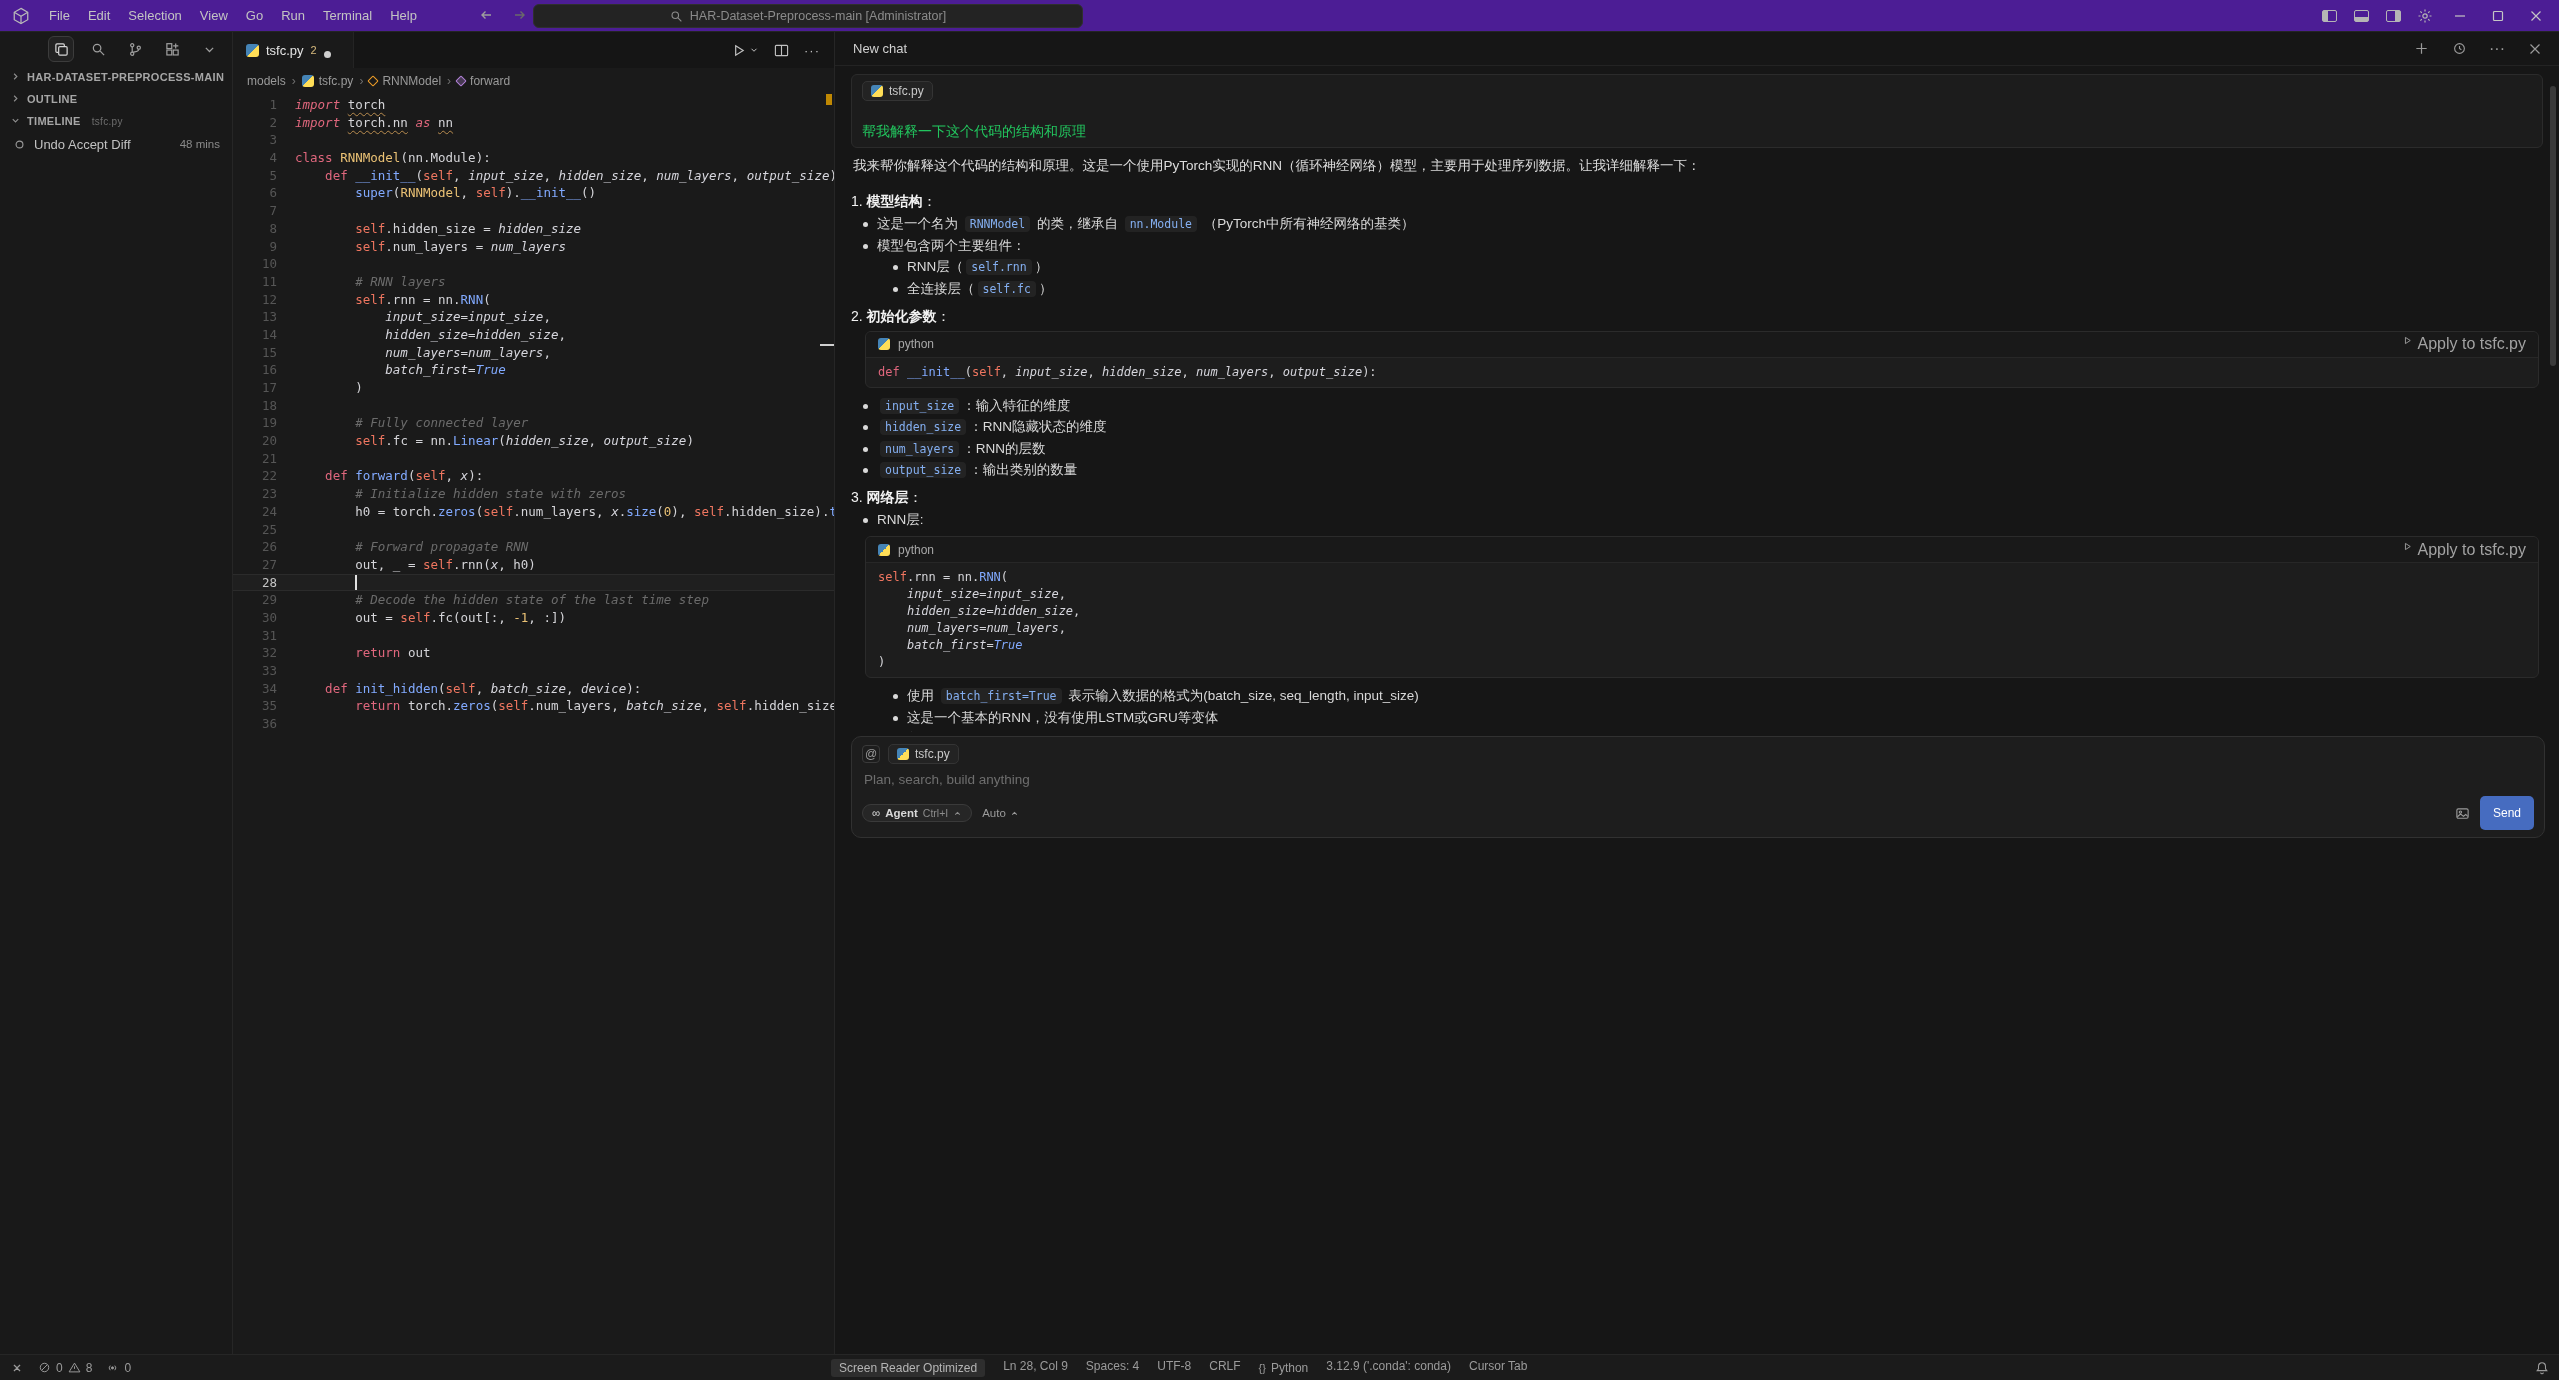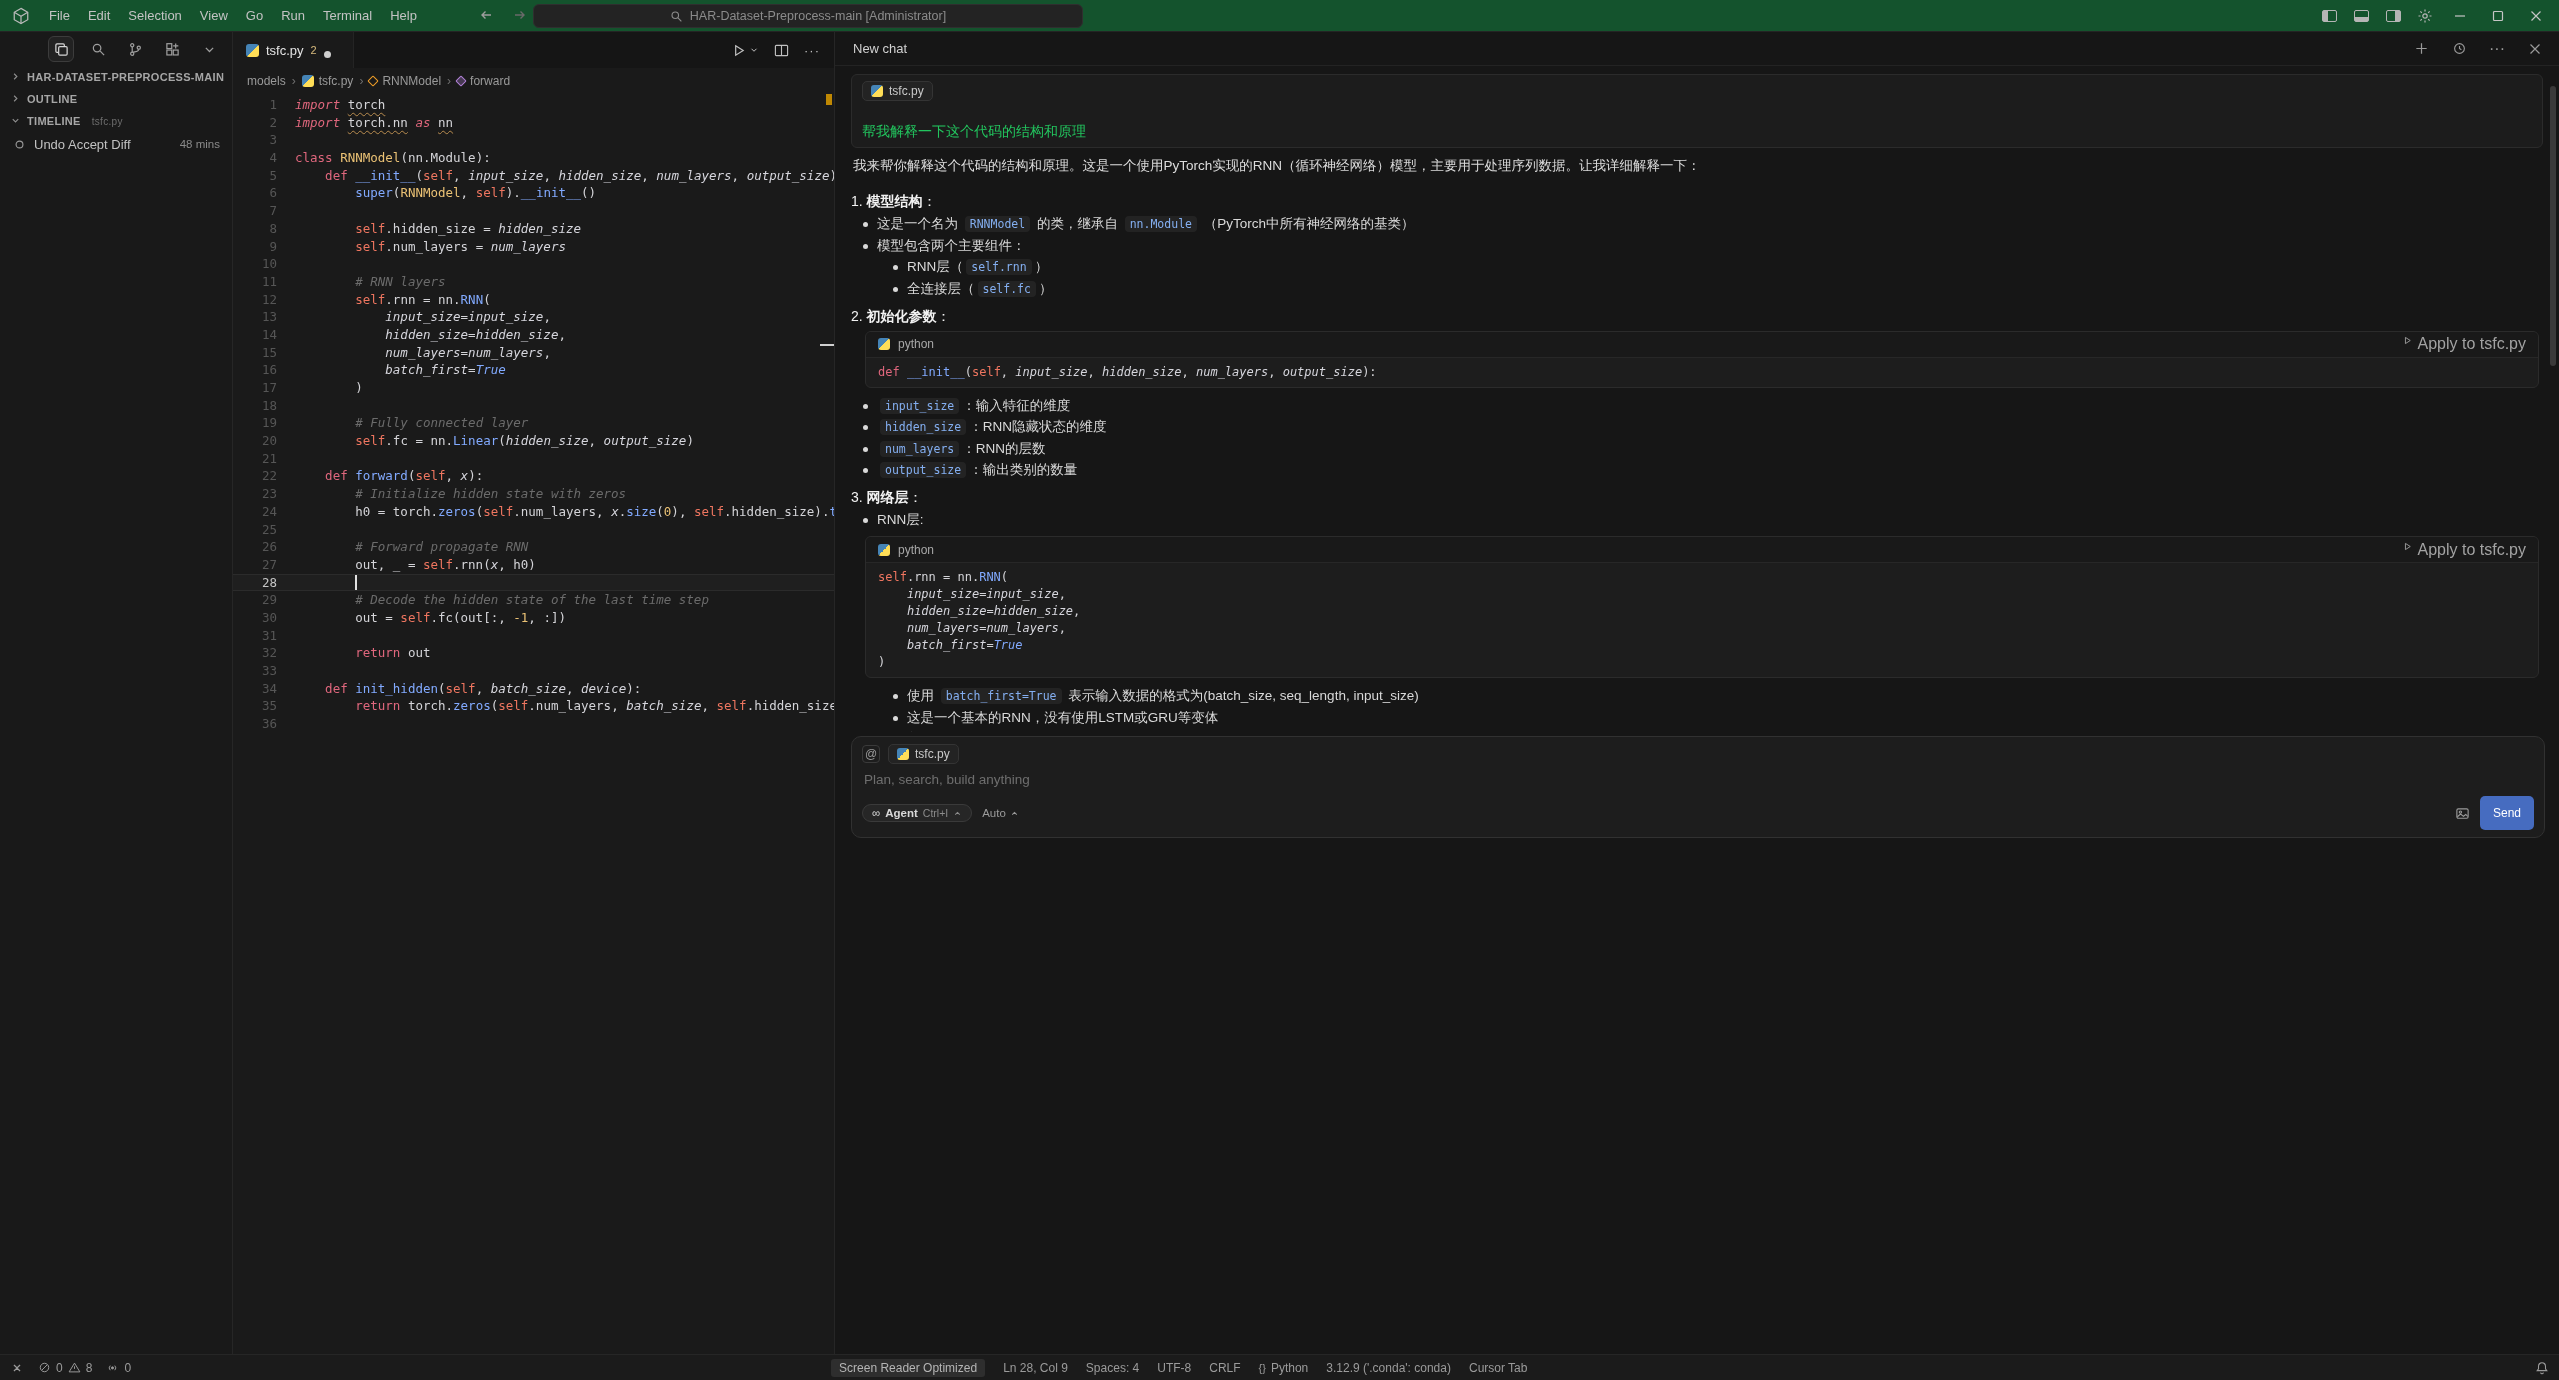--- a/index.html
+++ b/index.html
@@ -1,21 +1,21 @@
 <!DOCTYPE html>
 <html><head>
 <meta charset="utf-8">
 <style>
   *{box-sizing:border-box;margin:0;padding:0}
   html,body{width:2559px;height:1380px;overflow:hidden}
   body{background:#181818;font-family:"Liberation Sans",sans-serif;color:#c8c8c8;font-size:13px;position:relative}
   svg{display:block}
 
   
-  .titlebar{height:32px;background:#14532d;border-bottom:1px solid #242424;display:flex;align-items:center;position:relative}
+  .titlebar{height:32px;background:#4c1d95;border-bottom:1px solid #242424;display:flex;align-items:center;position:relative}
   .cursor-logo{width:18px;height:18px;margin:0 10px 0 12px;flex:none}
   .menus{display:flex;align-items:center}
   .menu-item{padding:0 9px;height:22px;line-height:22px;color:#c3c3c3;font-size:13px;border-radius:4px}
   .nav-arrows{position:absolute;left:478px;top:7px;display:flex;gap:18px;color:#9d9d9d}
   .nav-arrows .dim{color:#6a6a6a}
   .search-box{position:absolute;left:533px;top:4px;width:550px;height:24px;background:#232323;border:1px solid #2f2f2f;border-radius:6px;display:flex;align-items:center;justify-content:center;gap:7px;color:#8b8b8b;font-size:12.5px}
   .tb-right{position:absolute;right:0;top:0;height:32px;display:flex;align-items:center;gap:4px;padding-right:6px;color:#b5b5b5}
   .tb-ic{width:28px;height:26px;display:flex;align-items:center;justify-content:center}
   .win-ctl{width:34px;height:30px;display:flex;align-items:center;justify-content:center;color:#c5c5c5}
 
@@ -108,21 +108,21 @@
   .pill .kbd{color:#8b8b8b;font-size:10.5px}
   .pill .caret-up{color:#8b8b8b}
   .model-sel{display:inline-flex;align-items:center;gap:4px;color:#9a9a9a;font-size:11.5px}
   .ci-right{margin-left:auto;display:flex;align-items:center;gap:10px;color:#9a9a9a}
   .send-btn{background:#466cc0;color:#fff;border-radius:5px;padding:10px 13px;font-size:12px;display:inline-flex;align-items:center;gap:5px}
 
   
   .statusbar{height:26px;background:#1b1b1b;border-top:1px solid #262626;display:flex;align-items:center;font-size:12px;color:#9b9b9b;padding:0 10px}
   .sb-left{display:flex;align-items:center;gap:14px}
   .sb-item{display:inline-flex;align-items:center;gap:5px}
-  .sb-cluster{display:flex;align-items:center;gap:18px;margin-left:700px}
+  .sb-cluster{display:flex;gap:18px;margin-left:700px}
   .sb-boxed{background:#2e2e2e;border-radius:3px;padding:2px 8px;color:#b5b5b5}
   .sb-bell{margin-left:auto;color:#9b9b9b}
   .curly{font-size:11px;color:#9b9b9b}
 
   
   .pyicon{width:13px;height:13px;border-radius:3px;background:linear-gradient(135deg,#4584b6 0 50%,#ffde57 50% 100%);display:inline-block;flex:none}
   .pyicon.sm{width:12px;height:12px}
   .sym{width:8px;height:8px;transform:rotate(45deg);display:inline-block;flex:none;border-radius:1px}
   .sym.class{border:1.5px solid #ee9d28}
   .sym.method{border:1.5px solid #b180d7;background:rgba(177,128,215,.3)}

